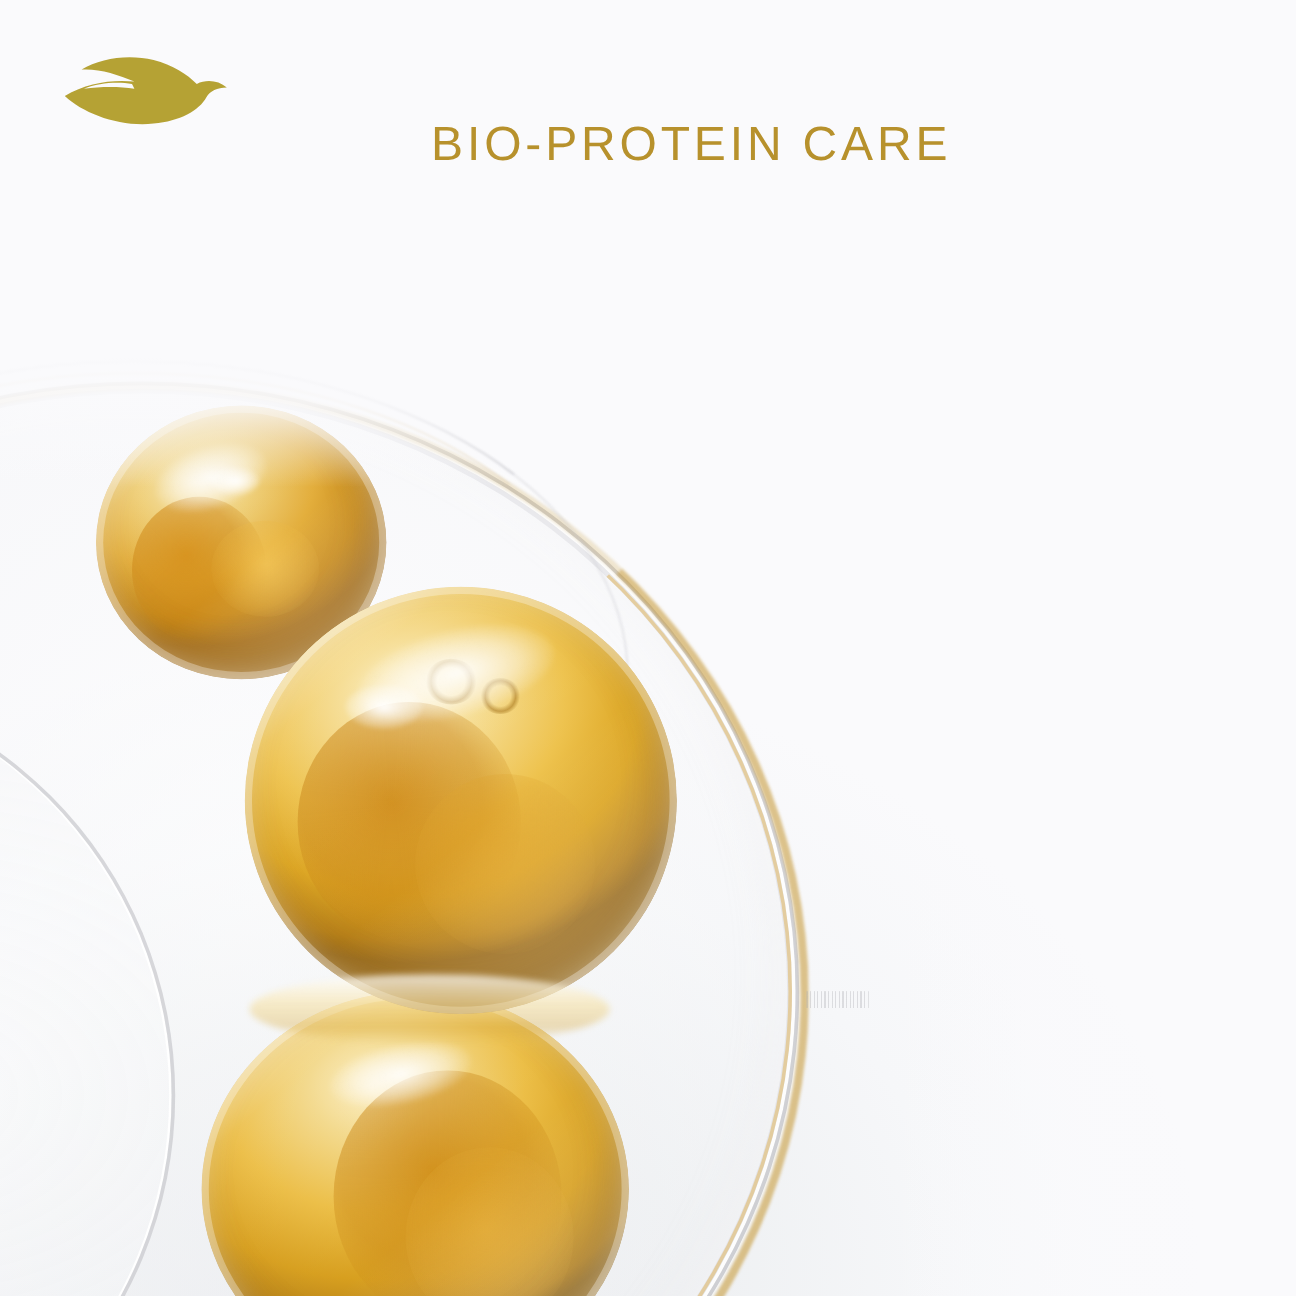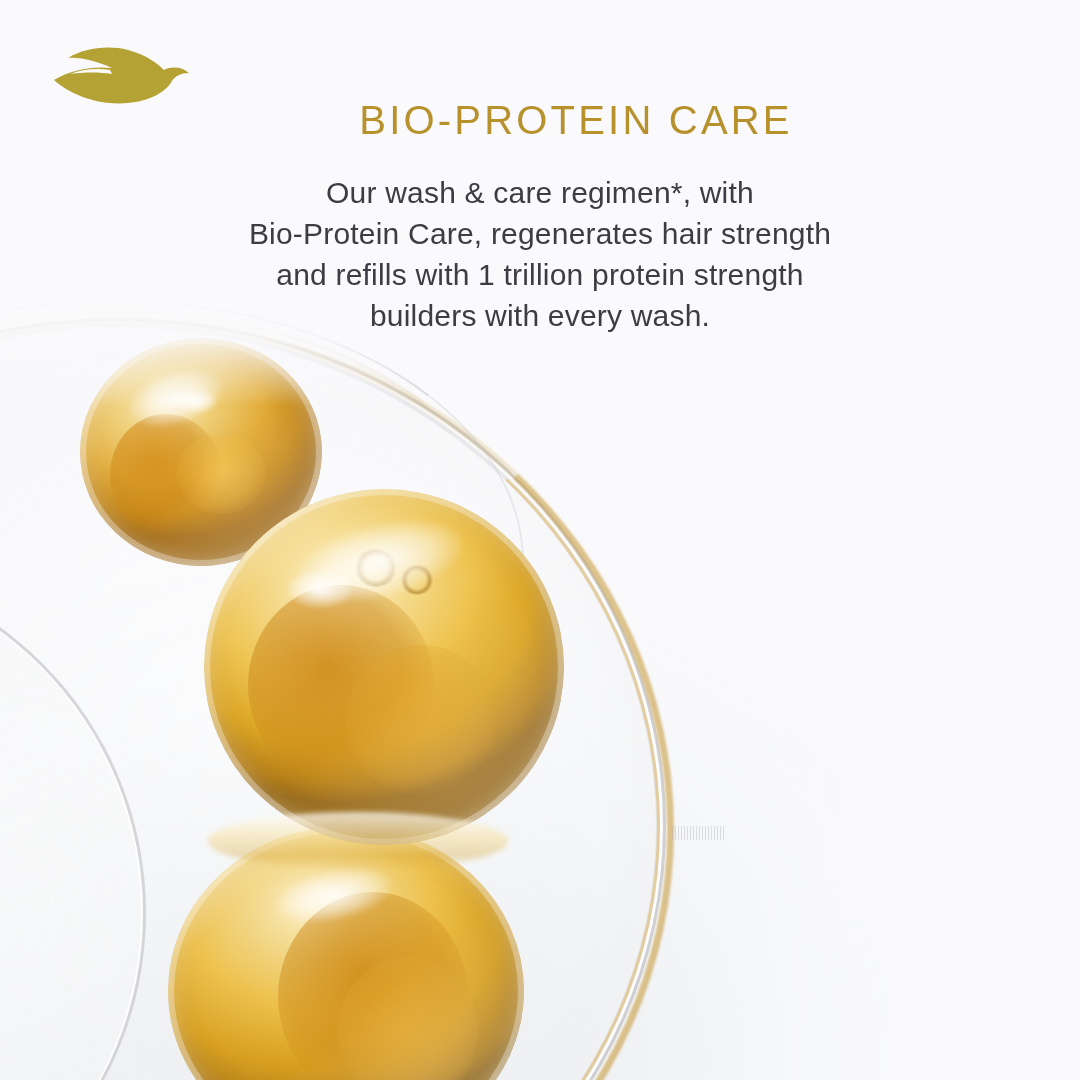--- a/index.html
+++ b/index.html
@@ -334,20 +334,14 @@
 
   <div class="logo">
     <svg viewBox="0 0 152 72" width="152" height="72" aria-hidden="true">
       <path fill="#b5a234" d="M8 44 C 26 33, 48 30, 66 32 C 52 26, 36 21, 22 22 C 38 12, 62 9, 82 14 C 98 18, 110 26, 118 34 C 126 30, 136 31, 143 37 C 135 37, 129 40, 126 45 C 120 56, 104 65, 82 67 C 54 70, 24 59, 8 44 Z"></path>
       <path fill="#fafafc" d="M64 34 C 52 32, 36 33, 24 38 C 38 36, 54 36, 66 38 Z"></path>
     </svg>
   </div>
 
   <div class="title">BIO-PROTEIN CARE</div>
 
-  <div class="body-copy">
-    <span class="ln">Our wash &amp; care regimen*, with</span>
-    <span class="ln">Bio-Protein Care, regenerates hair strength</span>
-    <span class="ln">and refills with 1 trillion protein strength</span>
-    <span class="ln">builders with every wash.</span>
-  </div>
 
 </div>
 
 </body></html>

